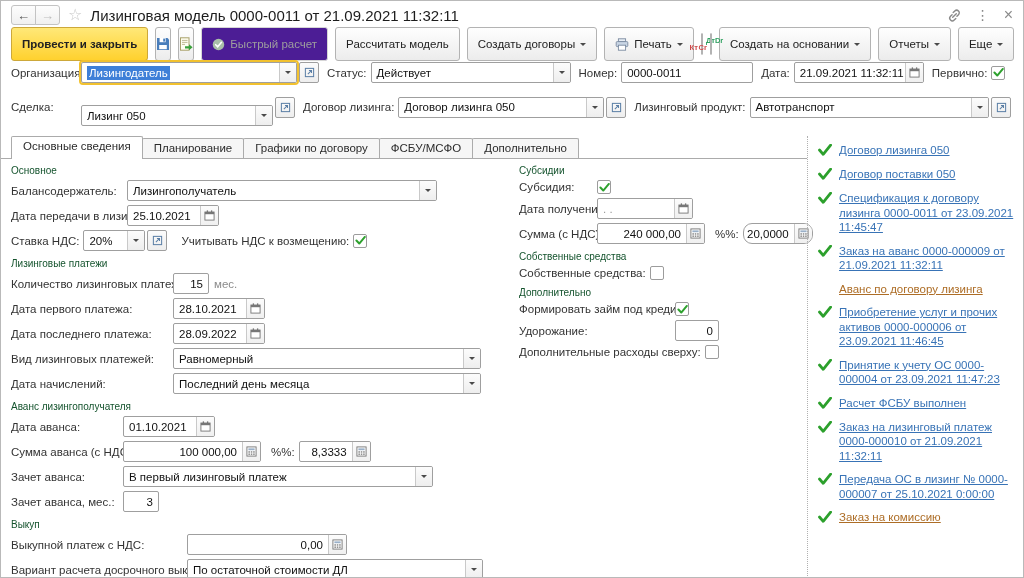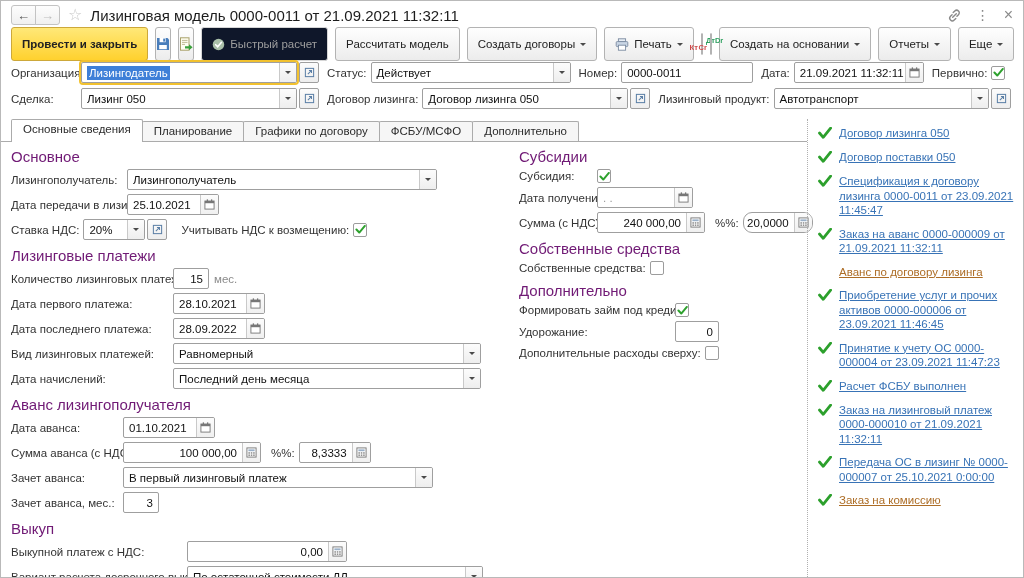--- a/index.html
+++ b/index.html
@@ -18,21 +18,21 @@
   .title { font-size:15px; color:#1c1c1c; white-space:nowrap; }
   .tb-right { margin-left:auto; display:flex; align-items:center; gap:14px; color:#8a8a8a; }
   .tb-right .glyph { font-size:14px; cursor:pointer; }
 
   
   .toolbar { height:30px; display:flex; align-items:center; gap:7px; padding:0 10px; }
   .btn { height:34px; padding:0 10px; border:1px solid #b3b3b3; border-radius:3px;
          background:linear-gradient(#fefefe,#ececec); font-size:11.5px; color:#222;
          display:inline-flex; align-items:center; gap:5px; white-space:nowrap; cursor:pointer; }
   .btn.primary { background:linear-gradient(#ffe878,#ffd12e); border-color:#cda83a; font-weight:bold; }
-  .btn.disabled { color:#9e9e9e; border-color:#d6d6d6; background:#0f172a; cursor:default; }
+  .btn.disabled { color:#9e9e9e; border-color:#d6d6d6; background:#4c1d95; cursor:default; }
   .btn.iconbtn { width:26px; padding:0; justify-content:center; }
   .caret { width:0; height:0; border:3.5px solid transparent; border-top-color:#4a4a4a; margin-top:4px; }
   .dtkt { position:relative; width:26px; height:22px; padding:0; }
   .dtkt .t { position:absolute; top:2px; left:4px; font-size:7.5px; font-weight:bold; color:#2fa060; }
   .dtkt .b { position:absolute; bottom:2px; right:4px; font-size:7.5px; font-weight:bold; color:#d04a4a; }
   .spacer { margin-left:auto; }
 
   
   .hfields { padding:3px 10px 5px; }
   .hrow { display:flex; align-items:center; margin-bottom:5px; }
@@ -60,21 +60,21 @@
   .tabs { display:flex; padding:0 10px; border-bottom:1px solid #ababab; height:23px; align-items:flex-end; }
   .tab { padding:3px 11px 4px; border:1px solid #ababab; border-bottom:none; background:#f6f6f6;
          border-radius:2px 2px 0 0; margin-right:-1px; cursor:pointer; white-space:nowrap; position:relative; }
   .tab.active { background:#fff; height:22px; z-index:2; }
   .tab.active::after { content:""; position:absolute; left:0; right:0; bottom:-1px; height:1px; background:#fff; }
   .columns { display:flex; padding:4px 10px 0; }
   .col-left { width:478px; flex:none; }
   .col-mid { flex:1; padding-left:30px; }
   .sidebar { flex:1; border-left:1px dotted #b0b0b0; padding:7px 6px 6px 10px; overflow:hidden; }
 
-  .sec { color:#701a75; font-size:15px; margin:7px 0 4px; }
+  .sec { color:#14532d; font-size:10px; margin:7px 0 4px; }
   .sec.first { margin-top:2px; }
   .frow { display:flex; align-items:center; margin-bottom:4px; }
   .lbl { color:#333; white-space:nowrap; margin-right:4px; }
   .lw1 { width:112px; flex:none; }   
   .lw2 { width:158px; flex:none; }   
   .lw3 { width:108px; flex:none; }   
   .lw4 { width:172px; flex:none; }   
   .mw1 { width:74px; flex:none; }    
   .mw2 { width:152px; flex:none; }   
   .suffix { color:#8b8b8b; margin-left:5px; }
@@ -227,21 +227,21 @@
       <span class="gap"></span>
       <span class="hlbl">Первично:</span>
       <span class="cb">
         <svg width="11" height="9" viewBox="0 0 13 11">
             <path d="M1.5 5.5L5 9.2 11.8 1.2" fill="none" stroke="#2da12d" stroke-width="2.4" stroke-linecap="round" stroke-linejoin="round"></path>
           </svg>
       </span>
     </div>
     <div class="hrow">
       <span class="hlbl w-org">Сделка:</span>
-      <span class="fld" style="width:216px;">
+      <span class="fld" style="width:192px;margin-top:17px;">
         <span class="val">Лизинг 050</span>
         <span class="dd">
             <span class="caret" style="margin-top:3px;"></span>
           </span>
       </span>
       <span class="obtn">
         <svg width="11" height="11" viewBox="0 0 12 12">
             <rect x="1.5" y="1.5" width="9" height="9" fill="none" stroke="#5b7fa6" stroke-width="1.1"></rect>
             <path d="M4.2 7.8L8 4M5.4 3.8H8.2V6.6" stroke="#5b7fa6" stroke-width="1.1" fill="none"></path>
           </svg>
@@ -286,21 +286,21 @@
         <div class="tab">ФСБУ/МСФО</div>
         <div class="tab">Дополнительно</div>
       </div>
 
       <div class="columns">
 
         <div class="col-left">
           <div class="sec first">Основное</div>
 
           <div class="frow">
-            <span class="lbl lw1">Лизингополучатель:</span>
+            <span class="lbl lw1">Балансодержатель:</span>
             <span class="fld" style="width:310px;">
               <span class="val">Лизингополучатель</span>
               <span class="dd">
                   <span class="caret" style="margin-top:3px;"></span>
                 </span>
             </span>
           </div>
 
           <div class="frow">
             <span class="lbl lw1">Дата передачи в лизинг:</span>

